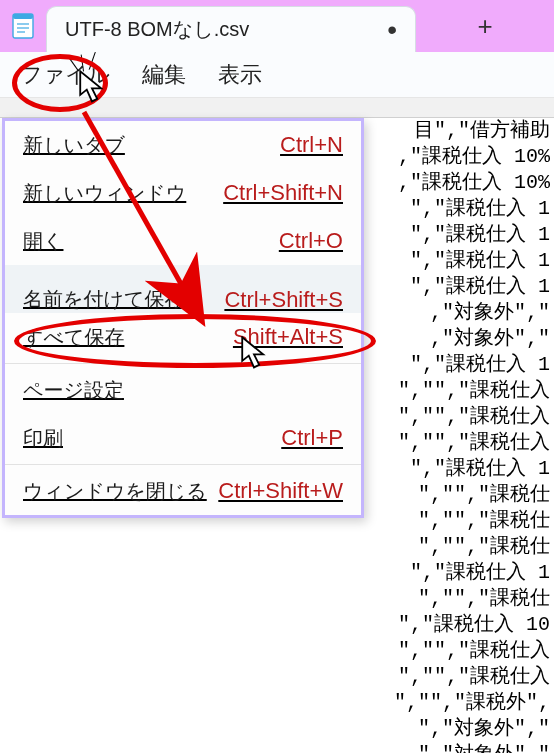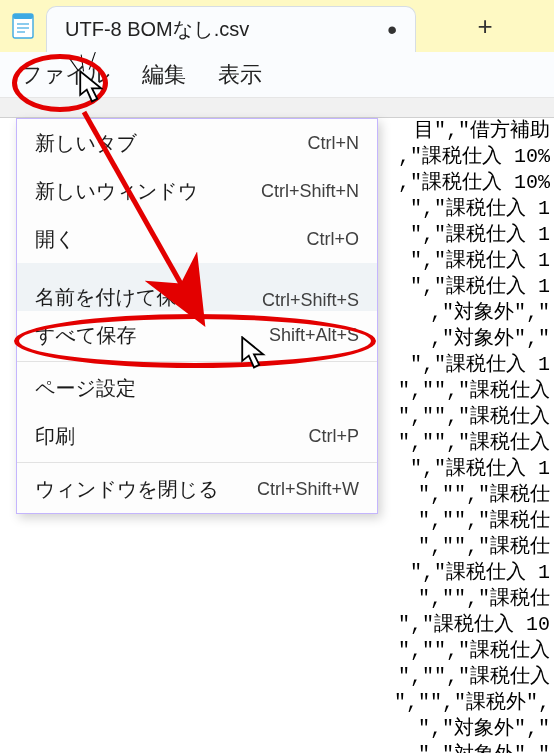--- a/index.html
+++ b/index.html
@@ -1,41 +1,41 @@
 <!DOCTYPE html>
 <html><head>
 <meta charset="utf-8">
 <style>
   * { box-sizing: border-box; margin: 0; padding: 0; }
   html, body { width: 554px; height: 753px; overflow: hidden; font-family: "Yu Gothic UI", "Meiryo", sans-serif; background: #fff; }
   .window { width: 554px; height: 753px; position: relative; background: #fff; }
 
   
-  .titlebar { height: 52px; background: #fef9c3; display: flex; align-items: stretch; }
+  .titlebar { height: 52px; background: #f0abfc; display: flex; align-items: stretch; }
   .app-icon { width: 46px; display: flex; align-items: center; justify-content: center; }
   .app-icon svg { width: 22px; height: 26px; }
   .tab { flex: 0 0 370px; background: #fafcfe; border-top-left-radius: 10px; border-top-right-radius: 10px; margin-top: 6px; display: flex; align-items: center; padding: 0 18px; font-size: 20px; color: #222; border: 1px solid #d6dde4; border-bottom: none; }
   .tab .dot { margin-left: auto; color: #333; font-size: 28px; line-height: 1; }
   .newtab { flex: 1; display:flex; align-items:center; justify-content:center; color:#333; font-size: 26px; }
 
   
   .menubar { height: 46px; background: #fafcfe; display: flex; align-items: center; padding: 0 14px; gap: 20px; font-size: 22px; color: #222; border-bottom: 1px solid #e6e6e6; }
   .menubar-item { padding: 4px 6px; cursor: default; }
 
   
   .ruler { height: 20px; background: #f1f1f1; border-bottom: 1px solid #d0d0d0; }
 
   
   .content { position: absolute; top: 118px; left: 0; right: 0; bottom: 0; font-family: "MS Gothic","Courier New",monospace; font-size: 20px; line-height: 26px; color: #000; white-space: pre; padding: 6px 0 0 0; overflow: hidden; }
   .content .lines { position: absolute; left: 0; top: 0; }
 
   
-  .dropdown { position: absolute; top: 118px; left: 16px; width: 362px; background: #fdfdfd; border: 1px solid #c4b5fd; box-shadow: 3px 4px 10px rgba(0,0,0,.18); z-index: 50; }
+  .dropdown { position: absolute; top: 118px; left: 2px; width: 362px; background: #fdfdfd; border: 3px solid #c4b5fd; box-shadow: 3px 4px 10px rgba(0,0,0,.18); z-index: 50; text-decoration: underline; }
   .dropdown .item { display: flex; align-items: center; justify-content: space-between; padding: 0 18px; height: 48px; font-size: 20px; color: #1a1a1a; }
-  .dropdown .item .shortcut { color: #404040; font-size: 18px; }
+  .dropdown .item .shortcut { color: #b91c1c; font-size: 22px; }
   .dropdown .sep { height: 1px; background: #e2e2e2; margin: 2px 0; }
   .dropdown .item.hover { background: #eff3f6; align-items: flex-end; }
 
   
   .overlay { position: absolute; inset: 0; pointer-events: none; z-index: 100; }
   .ellipse { position: absolute; border: 5px solid #e30000; border-radius: 50%; }
   .ellipse.top { left: 12px; top: 54px; width: 96px; height: 58px; }
   .ellipse.mid { left: 14px; top: 314px; width: 362px; height: 54px; }
   .arrow-svg { position: absolute; left: 0; top: 0; }
 

